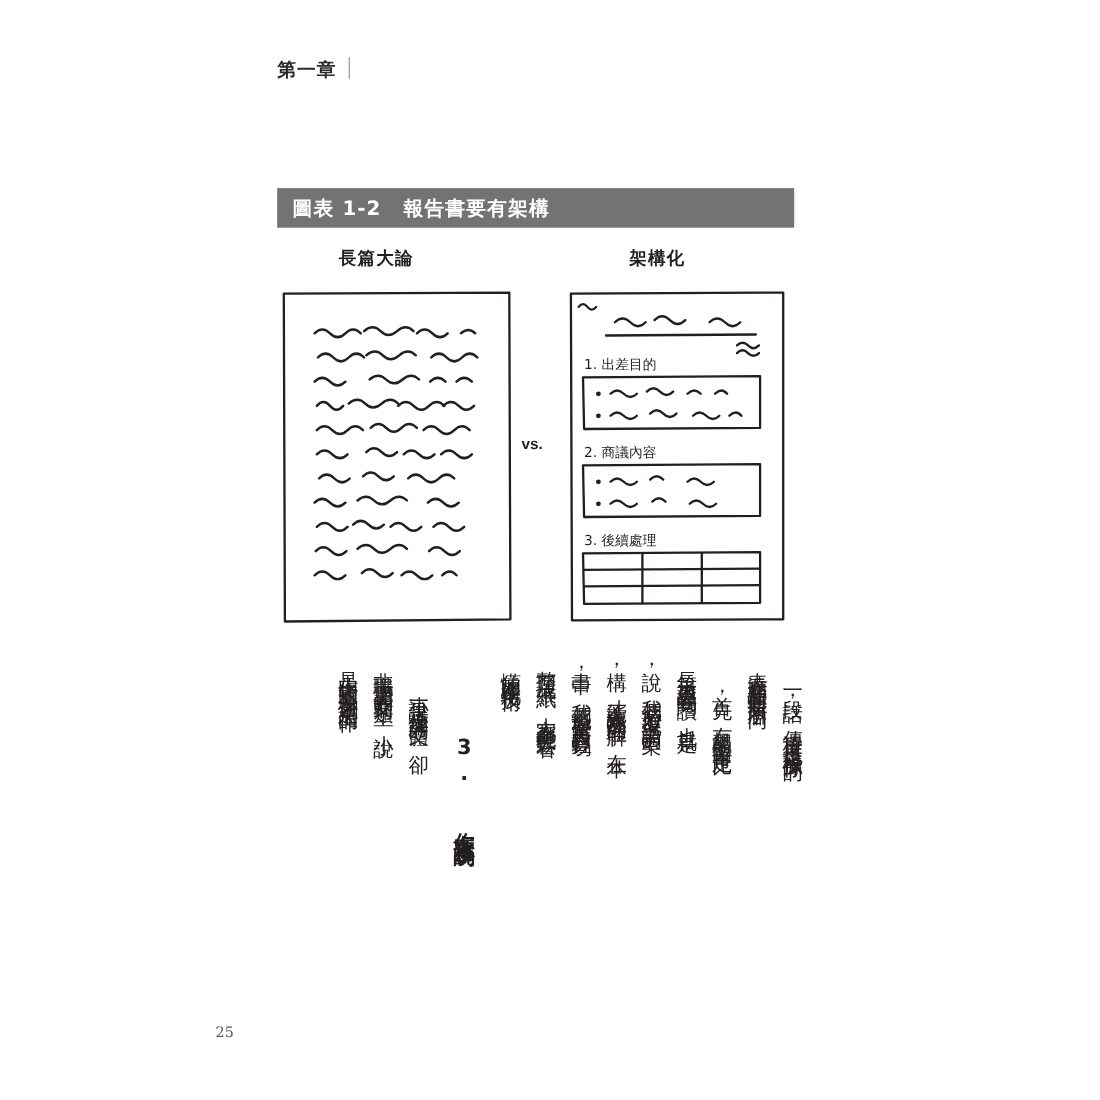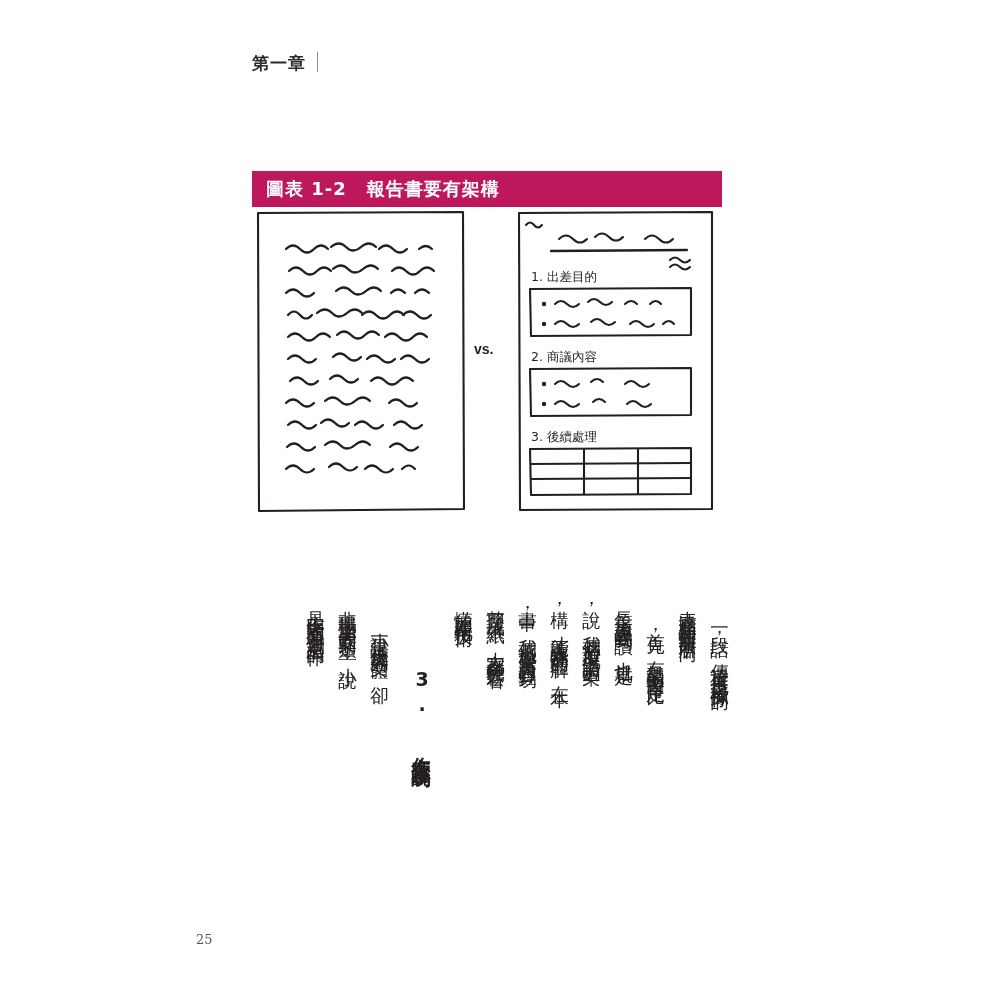--- a/index.html
+++ b/index.html
@@ -42,21 +42,21 @@
   }
 
   
   #figure-block {
     position: absolute;
     left: 252px;
     top: 171px;
     width: 470px;
   }
   #figure-caption-bar {
-    background: #be185d;
+    background: #737373;
     color: #ffffff;
     height: 36px;
     display: flex;
     align-items: center;
     padding-left: 14px;
     font-size: 18px;
     font-weight: 700;
     letter-spacing: 1px;
   }
   #figure-caption-bar .num { margin-right: 20px; }
@@ -158,20 +158,24 @@
   <span class="rule"></span>
 </div>
 
 <div id="figure-block">
 
   <div id="figure-caption-bar">
     <span class="num">圖表 1-2</span>
     <span class="ttl">報告書要有架構</span>
   </div>
 
+  <div id="panel-labels">
+    <span class="panel-label" id="label-left">長篇大論</span>
+    <span class="panel-label" id="label-right">架構化</span>
+  </div>
 
   <div id="panels">
 
     <div id="panel-left-wrap" class="panel-svg">
       <svg width="212" height="305" viewBox="0 0 212 305" xmlns="http://www.w3.org/2000/svg">
         <g fill="none" stroke="#231f20" stroke-width="2.1" stroke-linecap="round" stroke-linejoin="round">
           <path d="M3 4 L208 3 L209 300 L4 302 Z"></path>
         </g>
         <g fill="none" stroke="#231f20" stroke-width="2.2" stroke-linecap="round">
 

